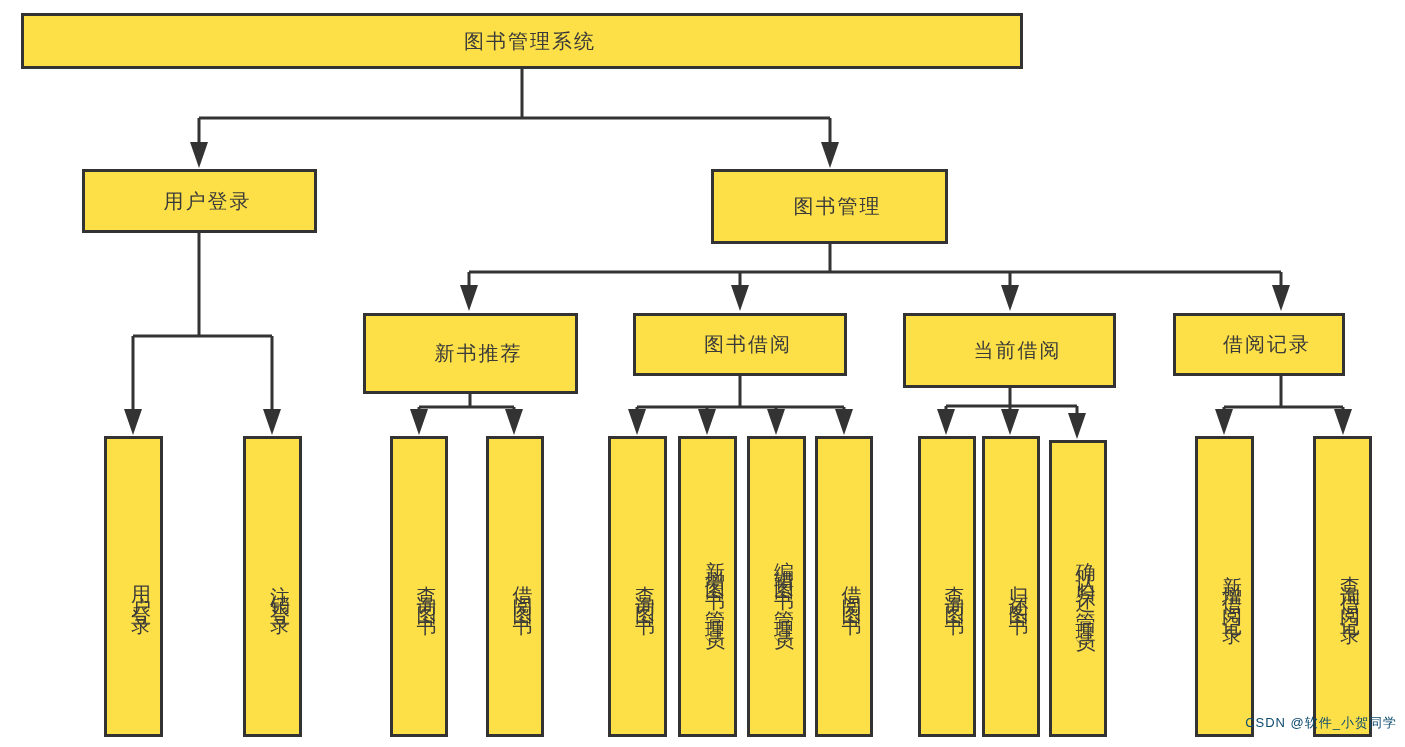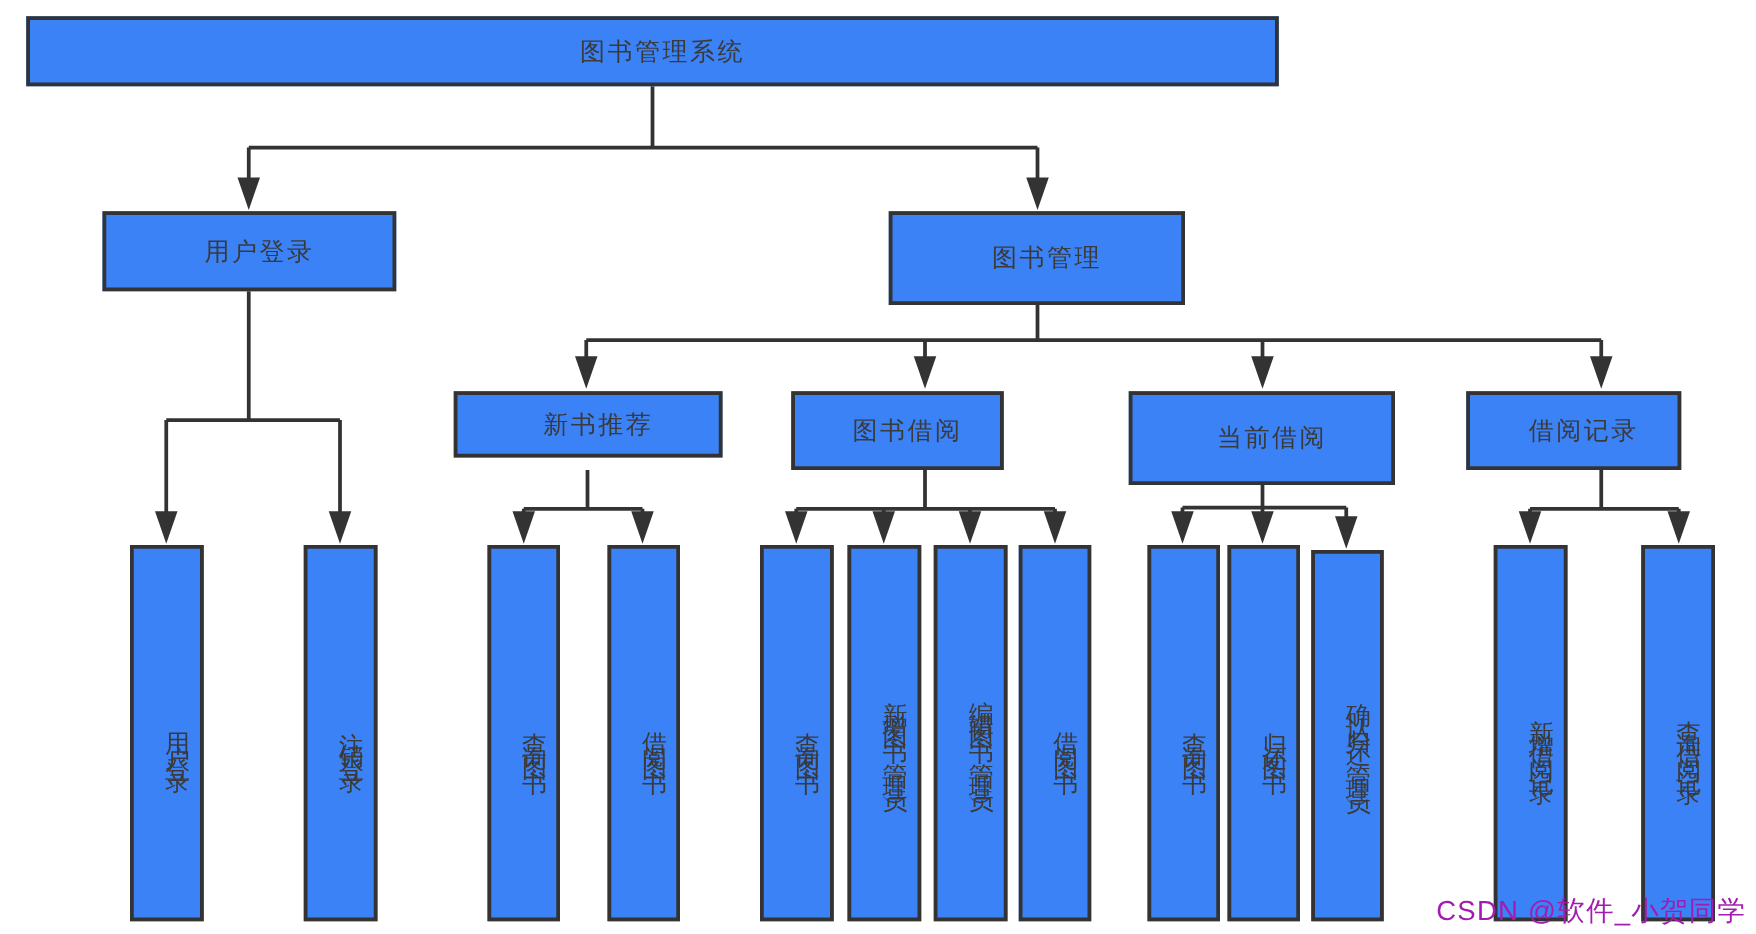--- a/index.html
+++ b/index.html
@@ -19,21 +19,21 @@
   }
   #connectors {
     position: absolute;
     left: 0;
     top: 0;
     z-index: 1;
   }
   .node {
     position: absolute;
     box-sizing: border-box;
-    background: #3b82f6;
+    background: #fde047;
     border: 3px solid #333333;
     display: flex;
     align-items: center;
     justify-content: center;
     color: #3a3a3a;
     font-size: 20px;
     letter-spacing: 2px;
     z-index: 2;
     white-space: nowrap;
     padding-left: 16px;
@@ -42,22 +42,22 @@
     writing-mode: vertical-rl;
     letter-spacing: 10px;
     line-height: 1;
     padding-top: 6px;
   }
   #watermark {
     position: absolute;
     right: 8px;
     top: 714px;
     z-index: 5;
-    font-size: 22px;
-    color: #a21caf;
+    font-size: 13px;
+    color: #0c4a6e;
     letter-spacing: 1px;
     white-space: nowrap;
   }
 </style>
 </head>
 <body>
 
 <div id="canvas">
   <svg id="connectors" width="1405" height="747" viewBox="0 0 1405 747">
       <path d="M 522 69 V 118 M 199 118 H 830 M 199 118 V 150 M 830 118 V 150" stroke="#333333" stroke-width="3" fill="none"></path>
@@ -84,22 +84,22 @@
       <polygon points="1001,409 1019,409 1010,435" fill="#333333"></polygon>
       <polygon points="1068,413 1086,413 1077,439" fill="#333333"></polygon>
       <path d="M 1281 376 V 407 M 1224 407 H 1343 M 1224 407 V 417 M 1343 407 V 417" stroke="#333333" stroke-width="3" fill="none"></path>
       <polygon points="1215,409 1233,409 1224,435" fill="#333333"></polygon>
       <polygon points="1334,409 1352,409 1343,435" fill="#333333"></polygon>
     </svg>
   <div id="nodes">
       <div class="node" style="left: 21px; top: 13px; width: 1002px; height: 56px;">图书管理系统</div>
       <div class="node" style="left: 82px; top: 169px; width: 235px; height: 64px;">用户登录</div>
       <div class="node" style="left: 711px; top: 169px; width: 237px; height: 75px;">图书管理</div>
-      <div class="node" style="left: 363px; top: 313px; width: 215px; height: 53px;">新书推荐</div>
-      <div class="node" style="left: 633px; top: 313px; width: 170px; height: 63px;">图书借阅</div>
+      <div class="node" style="left: 363px; top: 313px; width: 215px; height: 81px;">新书推荐</div>
+      <div class="node" style="left: 633px; top: 313px; width: 214px; height: 63px;">图书借阅</div>
       <div class="node" style="left: 903px; top: 313px; width: 213px; height: 75px;">当前借阅</div>
       <div class="node" style="left: 1173px; top: 313px; width: 172px; height: 63px;">借阅记录</div>
       <div class="node vertical" style="left: 104px; top: 436px; width: 59px; height: 301px;">用户登录</div>
       <div class="node vertical" style="left: 243px; top: 436px; width: 59px; height: 301px;">注销登录</div>
       <div class="node vertical" style="left: 390px; top: 436px; width: 58px; height: 301px;">查询图书</div>
       <div class="node vertical" style="left: 486px; top: 436px; width: 58px; height: 301px;">借阅图书</div>
       <div class="node vertical" style="left: 608px; top: 436px; width: 59px; height: 301px;">查询图书</div>
       <div class="node vertical" style="left: 678px; top: 436px; width: 59px; height: 301px;">新增图书（管理员）</div>
       <div class="node vertical" style="left: 747px; top: 436px; width: 59px; height: 301px;">编辑图书（管理员）</div>
       <div class="node vertical" style="left: 815px; top: 436px; width: 58px; height: 301px;">借阅图书</div>

